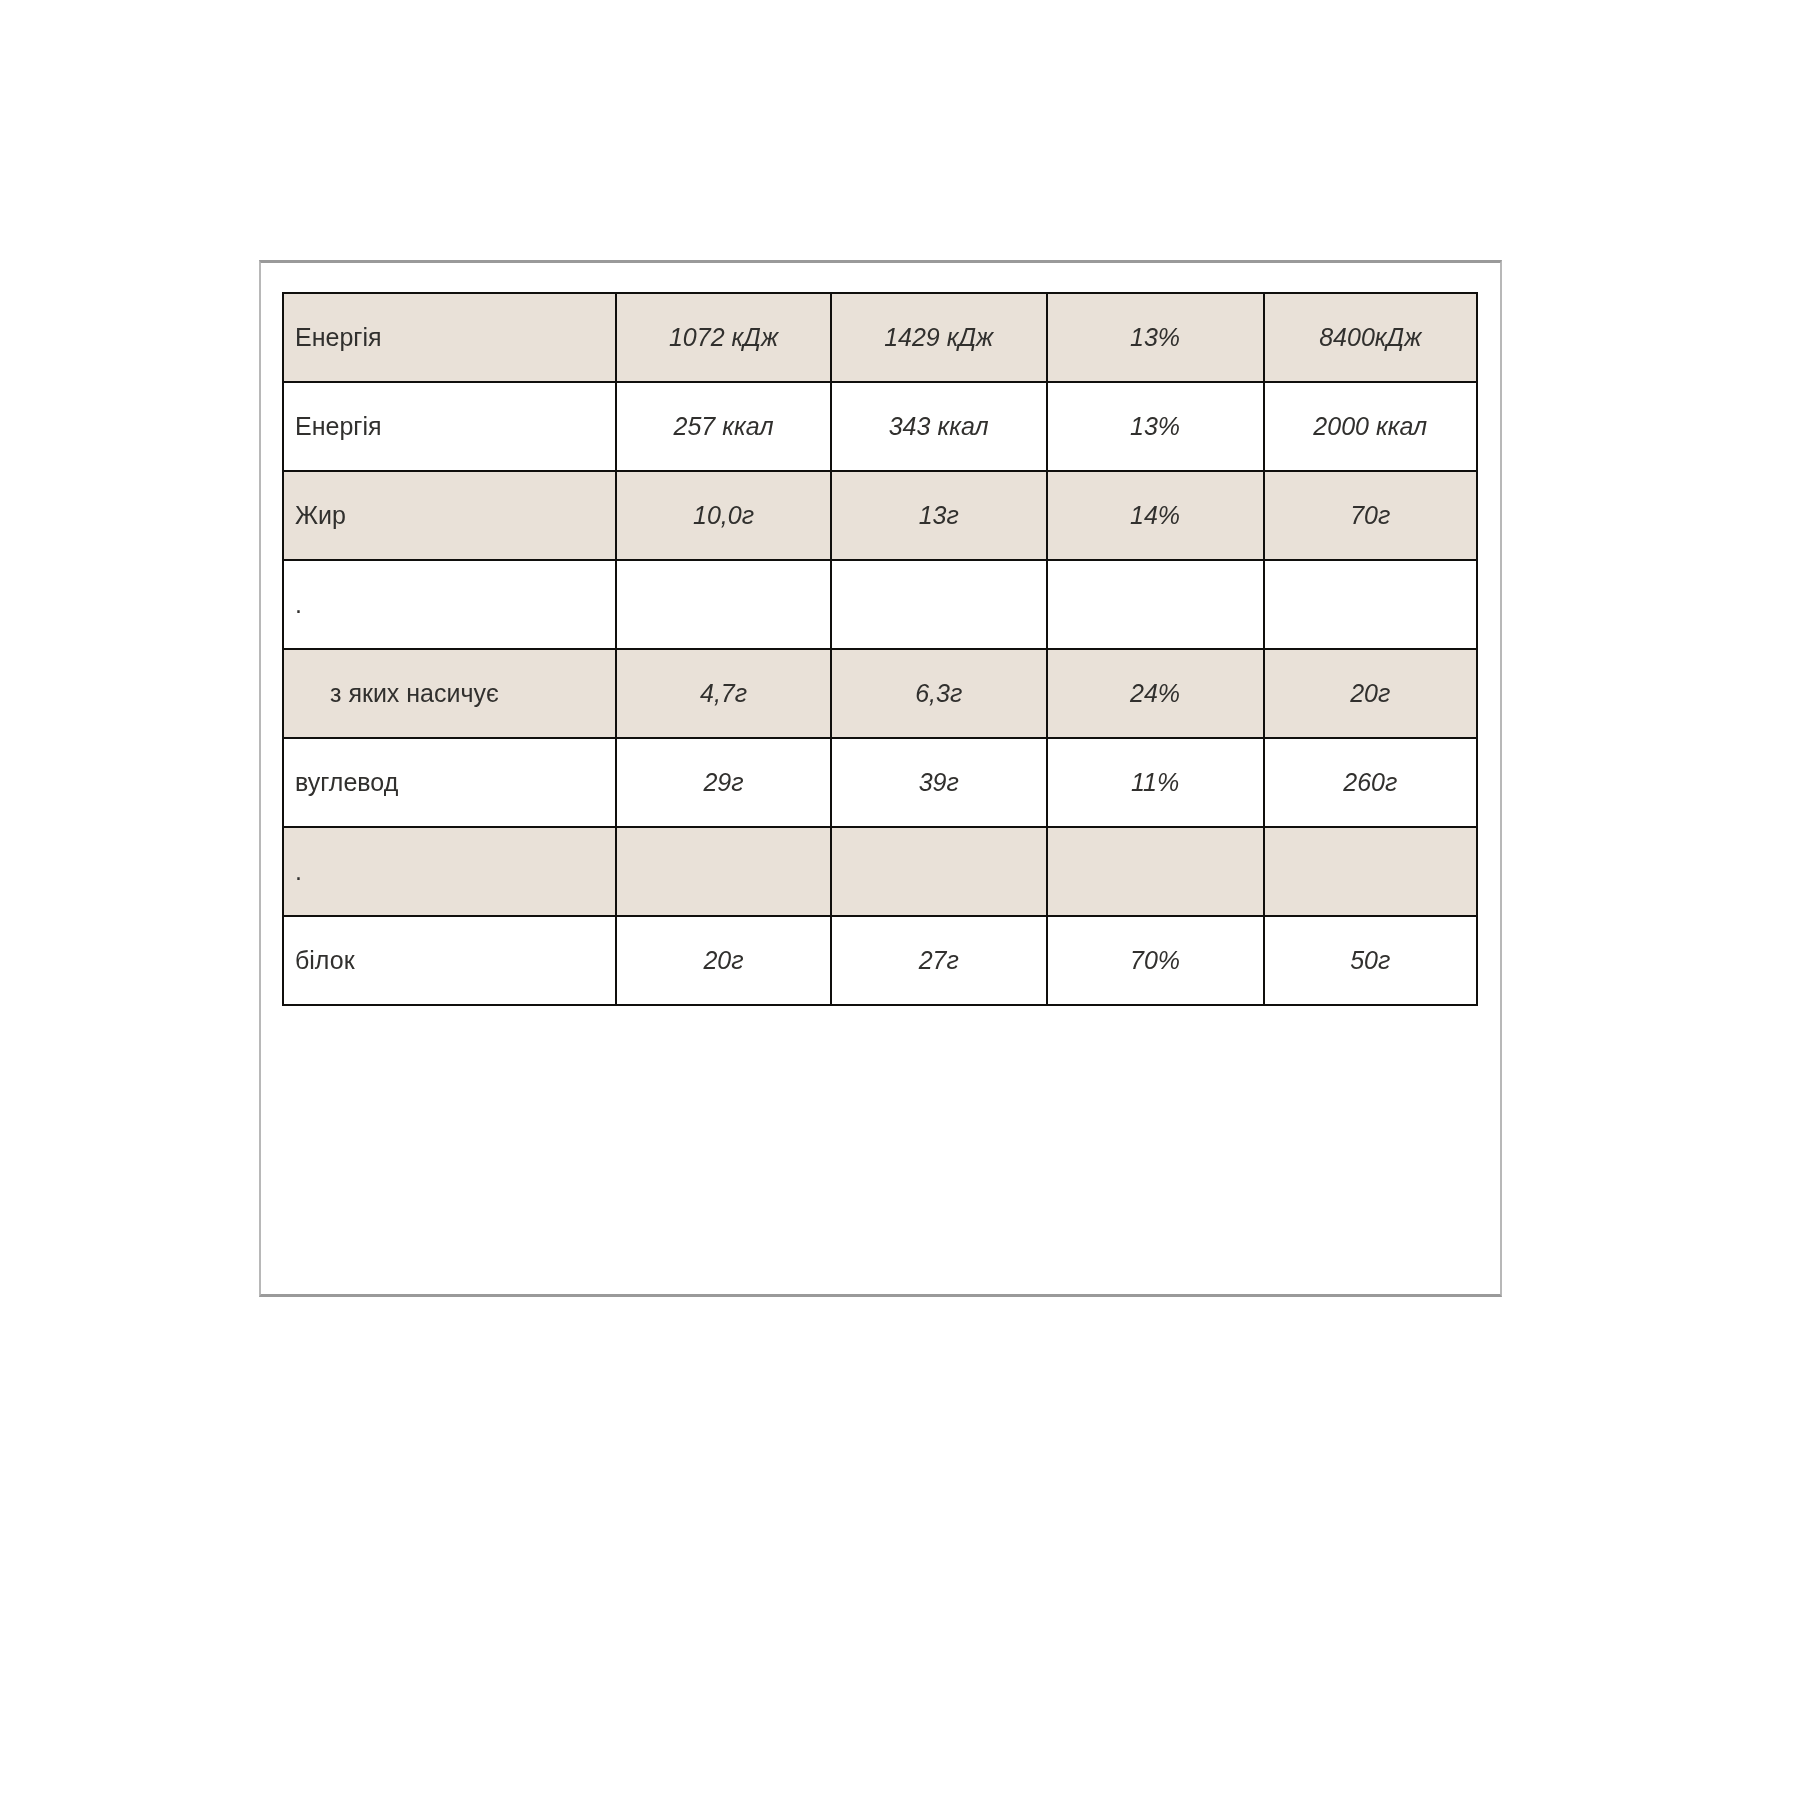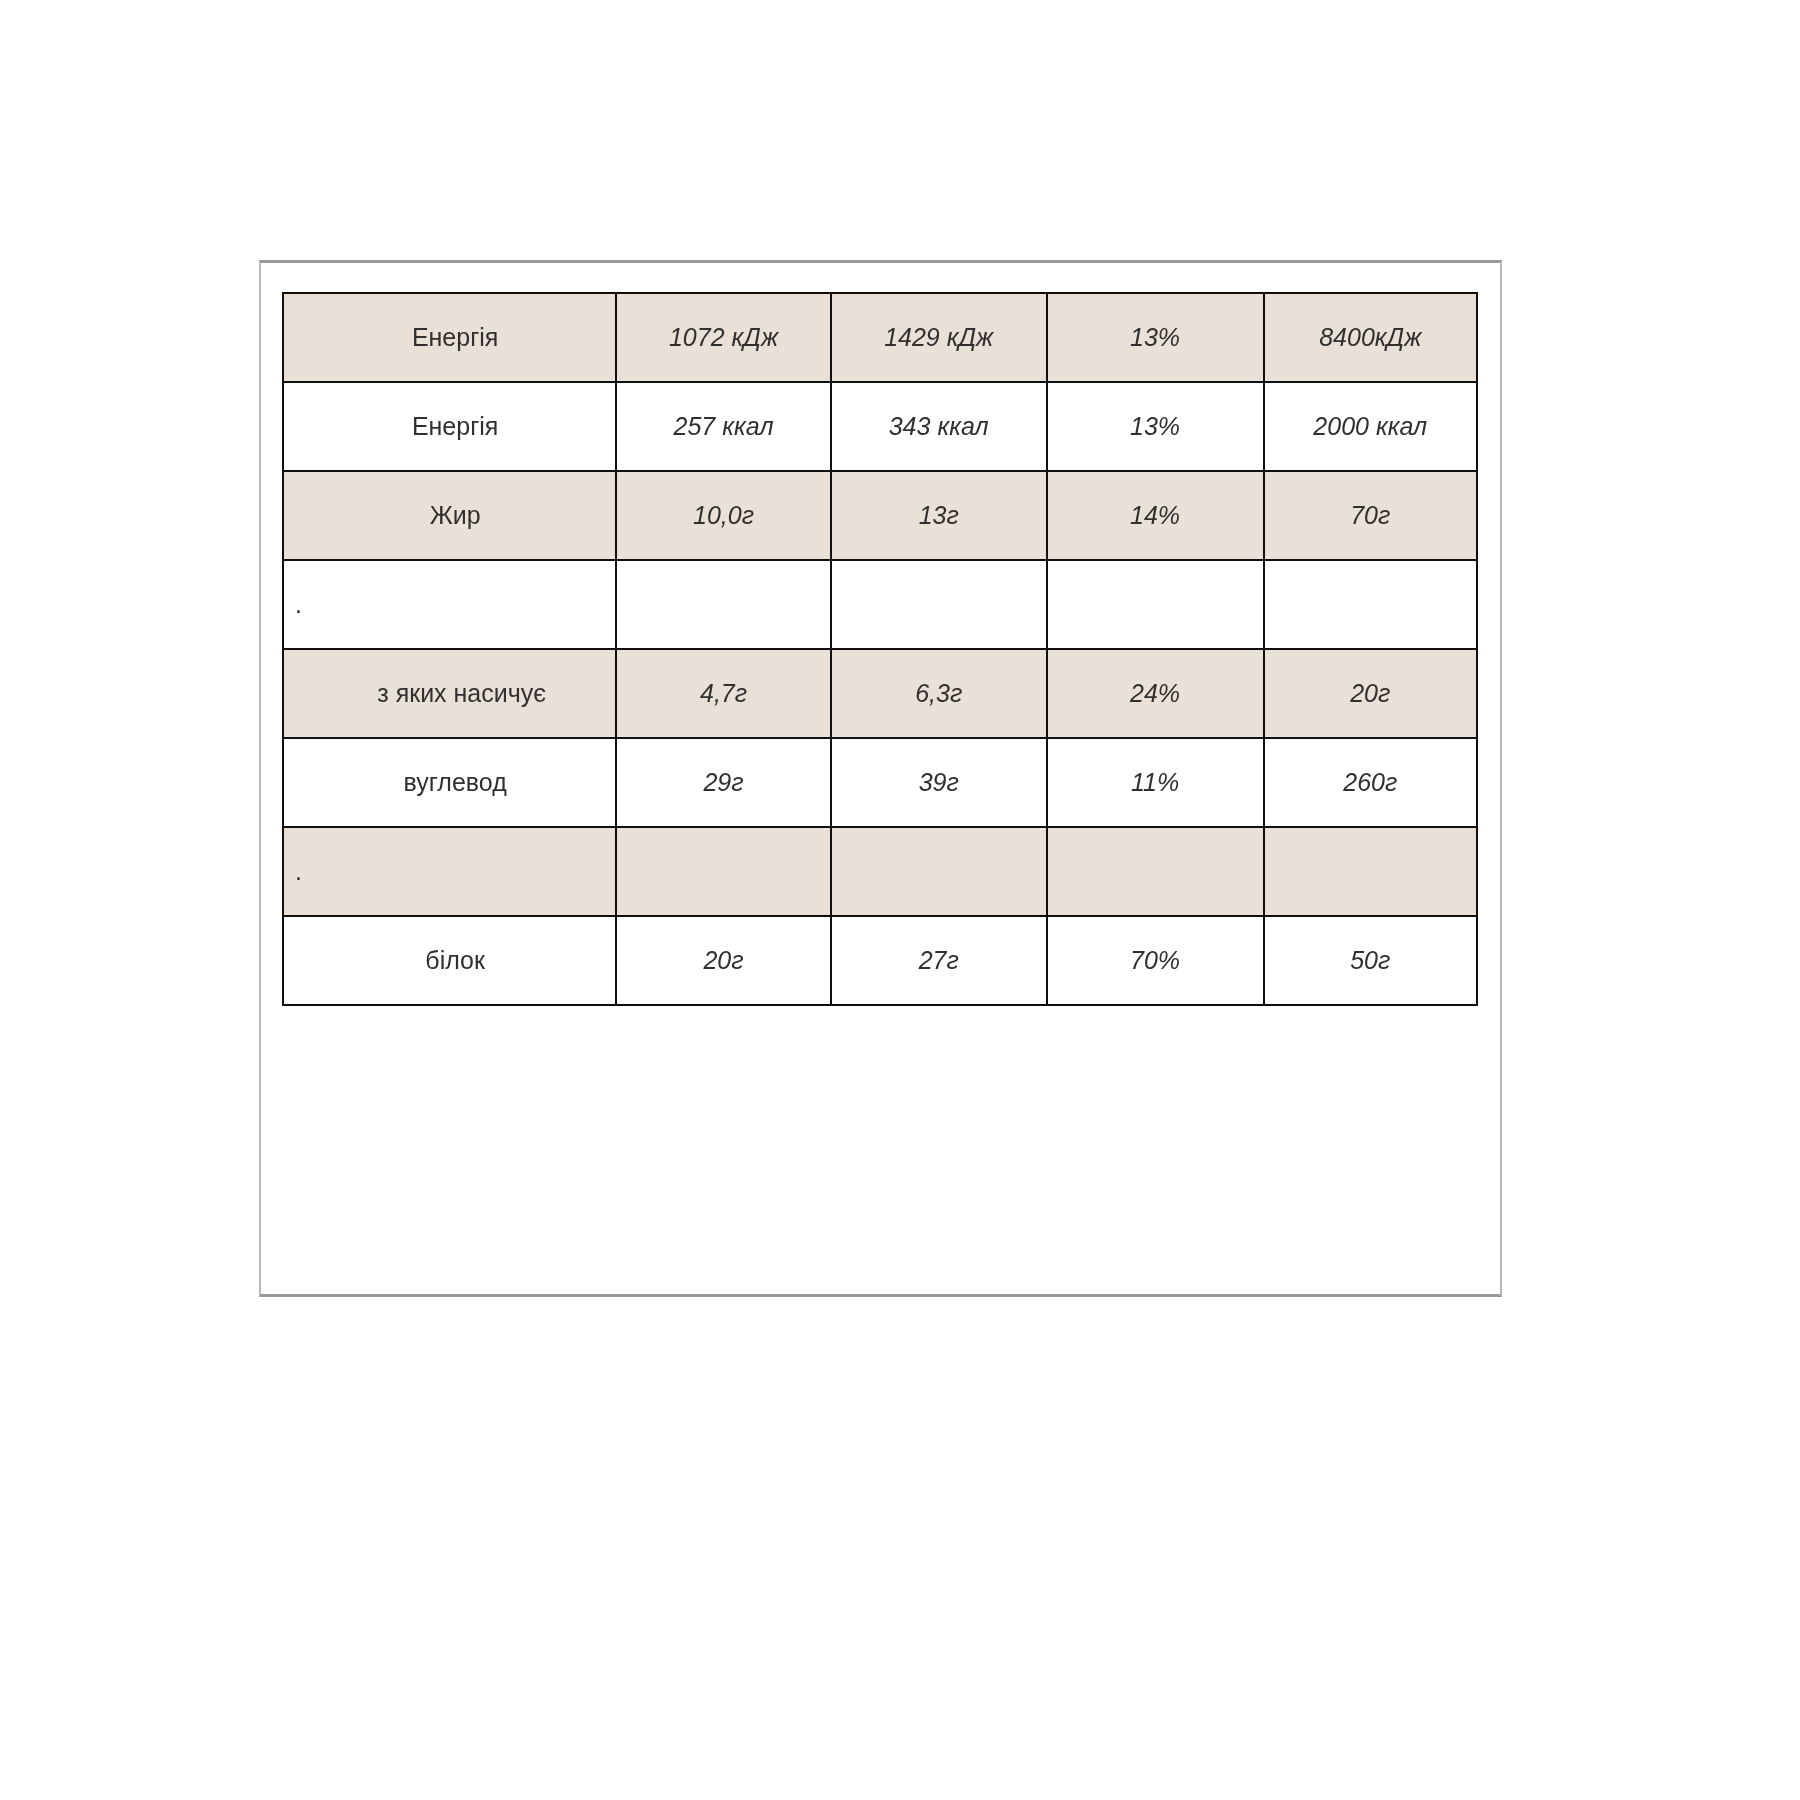--- a/index.html
+++ b/index.html
@@ -47,24 +47,24 @@
     overflow:hidden;
   }
   
   col.c0 { width:278px; }
   col.c1 { width:179px; }
   col.c2 { width:180px; }
   col.c3 { width:181px; }
   col.c4 { width:178px; }
 
   td.label {
-    text-align:center;
+    text-align:left;
     padding-left:11px;
   }
-  td.label.indent1 { padding-left:24px; }
+  td.label.indent1 { padding-left:46px; }
   td.val {
     text-align:center;
     font-style:italic;
   }
   tr.shade td { background:#e9e1d8; }
   tr.plain td { background:#ffffff; }
 
   tr.spacer td { height:89px; }
   td.dotcell {
     text-align:left;

